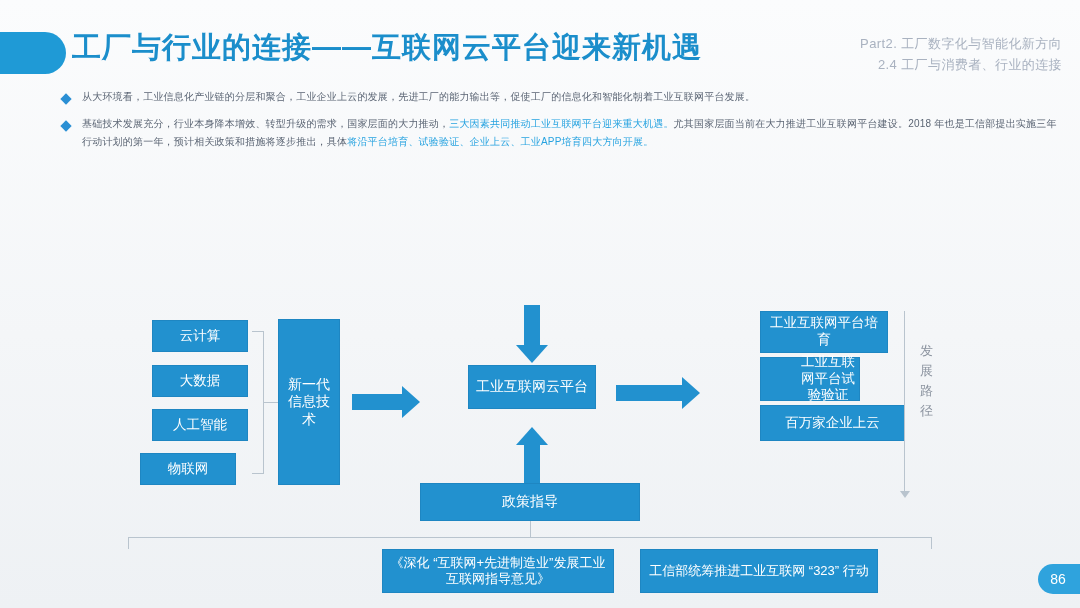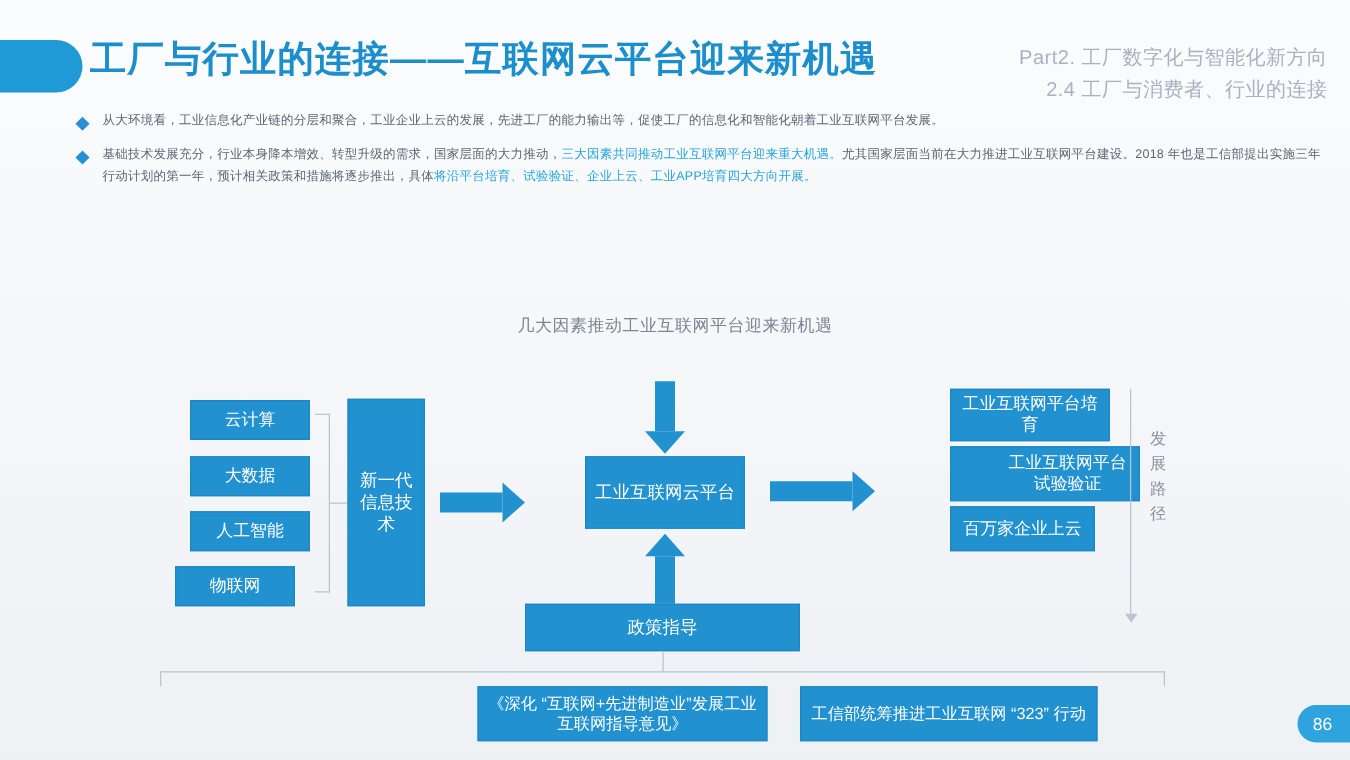--- a/index.html
+++ b/index.html
@@ -38,21 +38,21 @@
     color: #1b8ecb;
     letter-spacing: 1px;
     white-space: nowrap;
   }
   .header-right {
     position: absolute;
     right: 18px;
     top: 34px;
     text-align: right;
     color: #a9b2c0;
-    font-size: 16px;
+    font-size: 13px;
     line-height: 1.6;
     letter-spacing: .4px;
   }
 
   
   .bullets {
     position: absolute;
     left: 58px;
     top: 88px;
     right: 18px;
@@ -234,21 +234,20 @@
     <div class="bullet-row">
       <span class="diamond"></span>
       <div class="btxt">从大环境看，工业信息化产业链的分层和聚合，工业企业上云的发展，先进工厂的能力输出等，促使工厂的信息化和智能化朝着工业互联网平台发展。</div>
     </div>
     <div class="bullet-row">
       <span class="diamond"></span>
       <div class="btxt"><span>基础技术发展充分，行业本身降本增效、转型升级的需求，国家层面的大力推动，</span><span class="hl">三大因素共同推动工业互联网平台迎来重大机遇。</span><span>尤其国家层面当前在大力推进工业互联网平台建设。2018 年也是工信部提出实施三年行动计划的第一年，预计相关政策和措施将逐步推出，具体</span><span class="hl">将沿平台培育、试验验证、企业上云、工业APP培育四大方向开展。</span></div>
     </div>
   </div>
 
-  <div class="diagram-caption">几大因素推动工业互联网平台迎来新机遇</div>
 
   <div class="diagram">
 
     <div class="box sm" style="left:152px; top:45px;  width:96px; height:32px;">云计算</div>
     <div class="box sm" style="left:152px; top:90px;  width:96px; height:32px;">大数据</div>
     <div class="box sm" style="left:152px; top:134px; width:96px; height:32px;">人工智能</div>
     <div class="box sm" style="left:140px; top:178px; width:96px; height:32px;">物联网</div>
 
     <div class="bracket" style="left:252px; top:56px; width:12px; height:143px; border-left:none;"></div>
     <div class="hline" style="left:264px; top:127px; width:14px; height:1px;"></div>
@@ -258,37 +257,37 @@
     <div class="arrow-r" style="left:352px; top:127px; width:68px;">
       <div class="shaft" style="width:50px;"></div>
       <div class="head" style="left:50px;"></div>
     </div>
 
     <div class="arrow-d" style="left:532px; top:30px; height:58px;">
       <div class="shaft" style="height:40px;"></div>
       <div class="head" style="top:40px;"></div>
     </div>
 
-    <div class="box" style="left:468px; top:90px; width:128px; height:58px;">工业互联网云平台</div>
+    <div class="box" style="left:468px; top:90px; width:128px; height:44px;">工业互联网云平台</div>
 
     <div class="arrow-u" style="left:532px; top:152px; height:56px;">
       <div class="shaft" style="height:38px;"></div>
       <div class="head" style="top:0;"></div>
     </div>
 
     <div class="arrow-r" style="left:616px; top:118px; width:86px;">
       <div class="shaft" style="width:66px;"></div>
       <div class="head" style="left:66px;"></div>
     </div>
 
     <div class="box sm" style="left:760px; top:36px;  width:128px; height:42px;">工业互联网平台培育</div>
 
     <div class="box" style="left:420px; top:208px; width:220px; height:38px;">政策指导</div>
-    <div class="box sm" style="left:760px; top:82px;  width:152px; height:44px;padding-left:40px;">工业互联网平台试验验证</div>
-    <div class="box sm" style="left:760px; top:130px; width:116px; height:36px;">百万家企业上云</div>
+    <div class="box sm" style="left:760px; top:82px;  width:100px; height:44px;padding-left:40px;">工业互联网平台试验验证</div>
+    <div class="box sm" style="left:760px; top:130px; width:145px; height:36px;">百万家企业上云</div>
 
     <div class="path-line" style="left:904px; top:36px; height:182px;"></div>
     <div class="path-arrow" style="left:900px; top:216px;"></div>
     <div class="vert-label" style="left:918px; top:66px;">发展路径</div>
 
     <div class="vline" style="left:530px; top:246px; width:1px; height:16px;"></div>
     <div class="bracket" style="left:128px; top:262px; width:804px; height:12px; border-bottom:none;"></div>
 
     <div class="box bottom" style="left:382px; top:274px; width:232px; height:44px; padding:0 6px;">《深化 “互联网+先进制造业”发展工业互联网指导意见》</div>
     <div class="box bottom" style="left:640px; top:274px; width:238px; height:44px; padding:0 6px;">工信部统筹推进工业互联网 “323” 行动</div>

